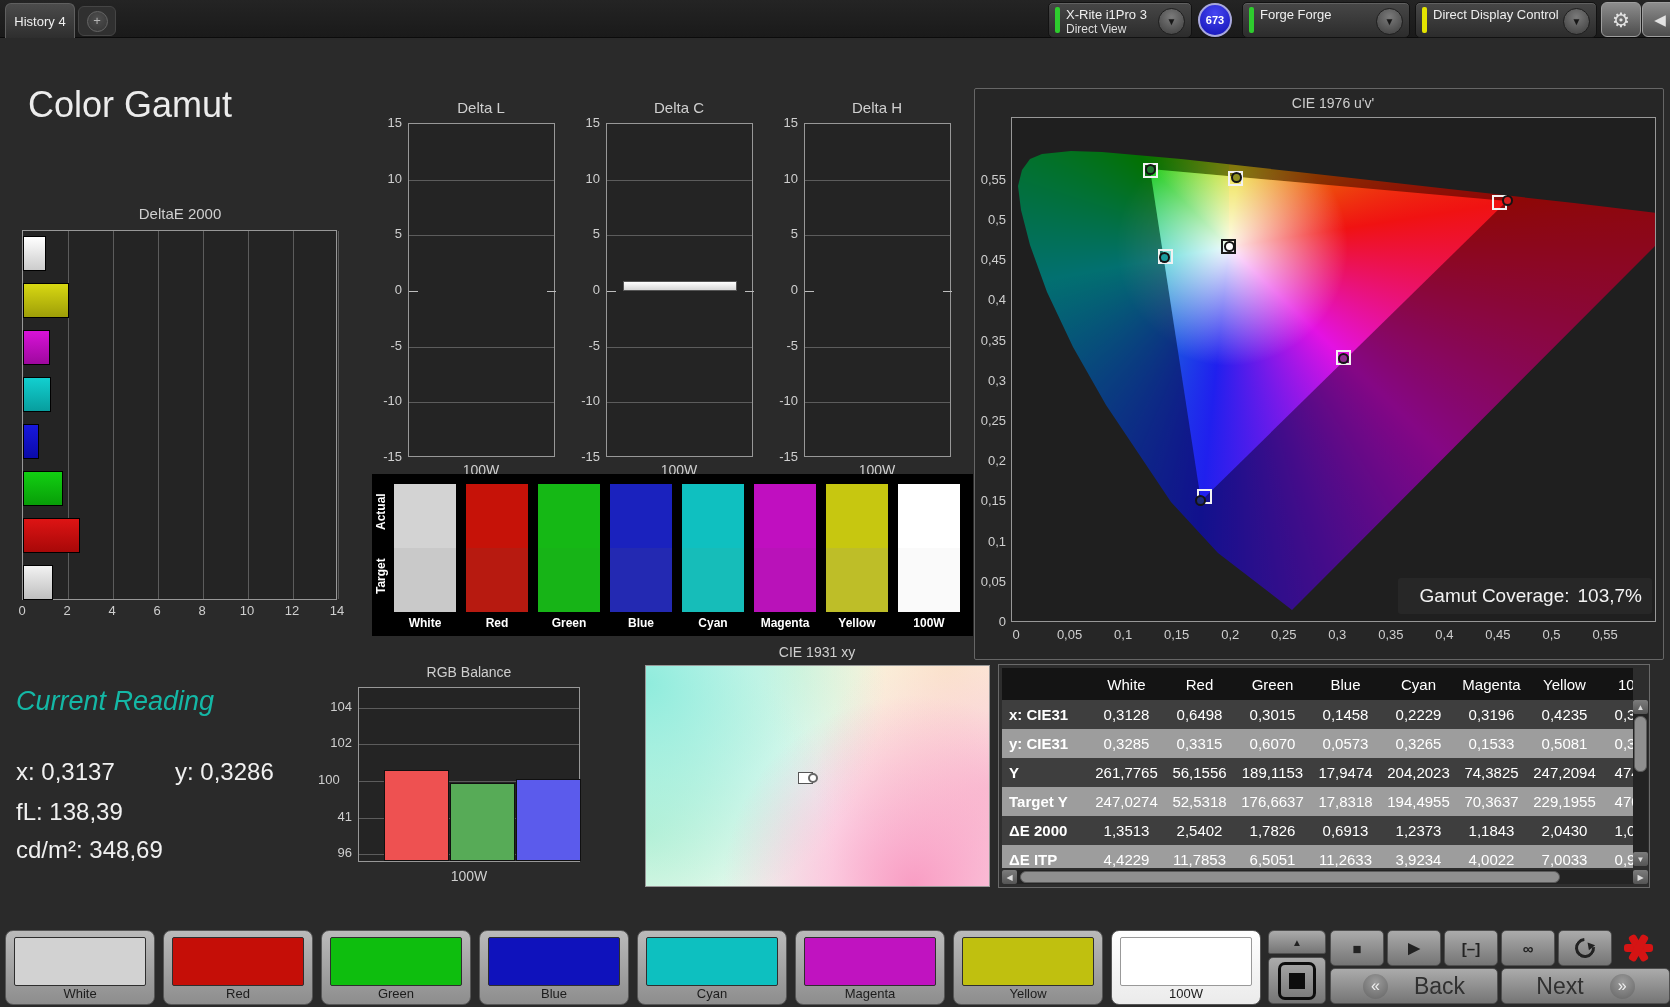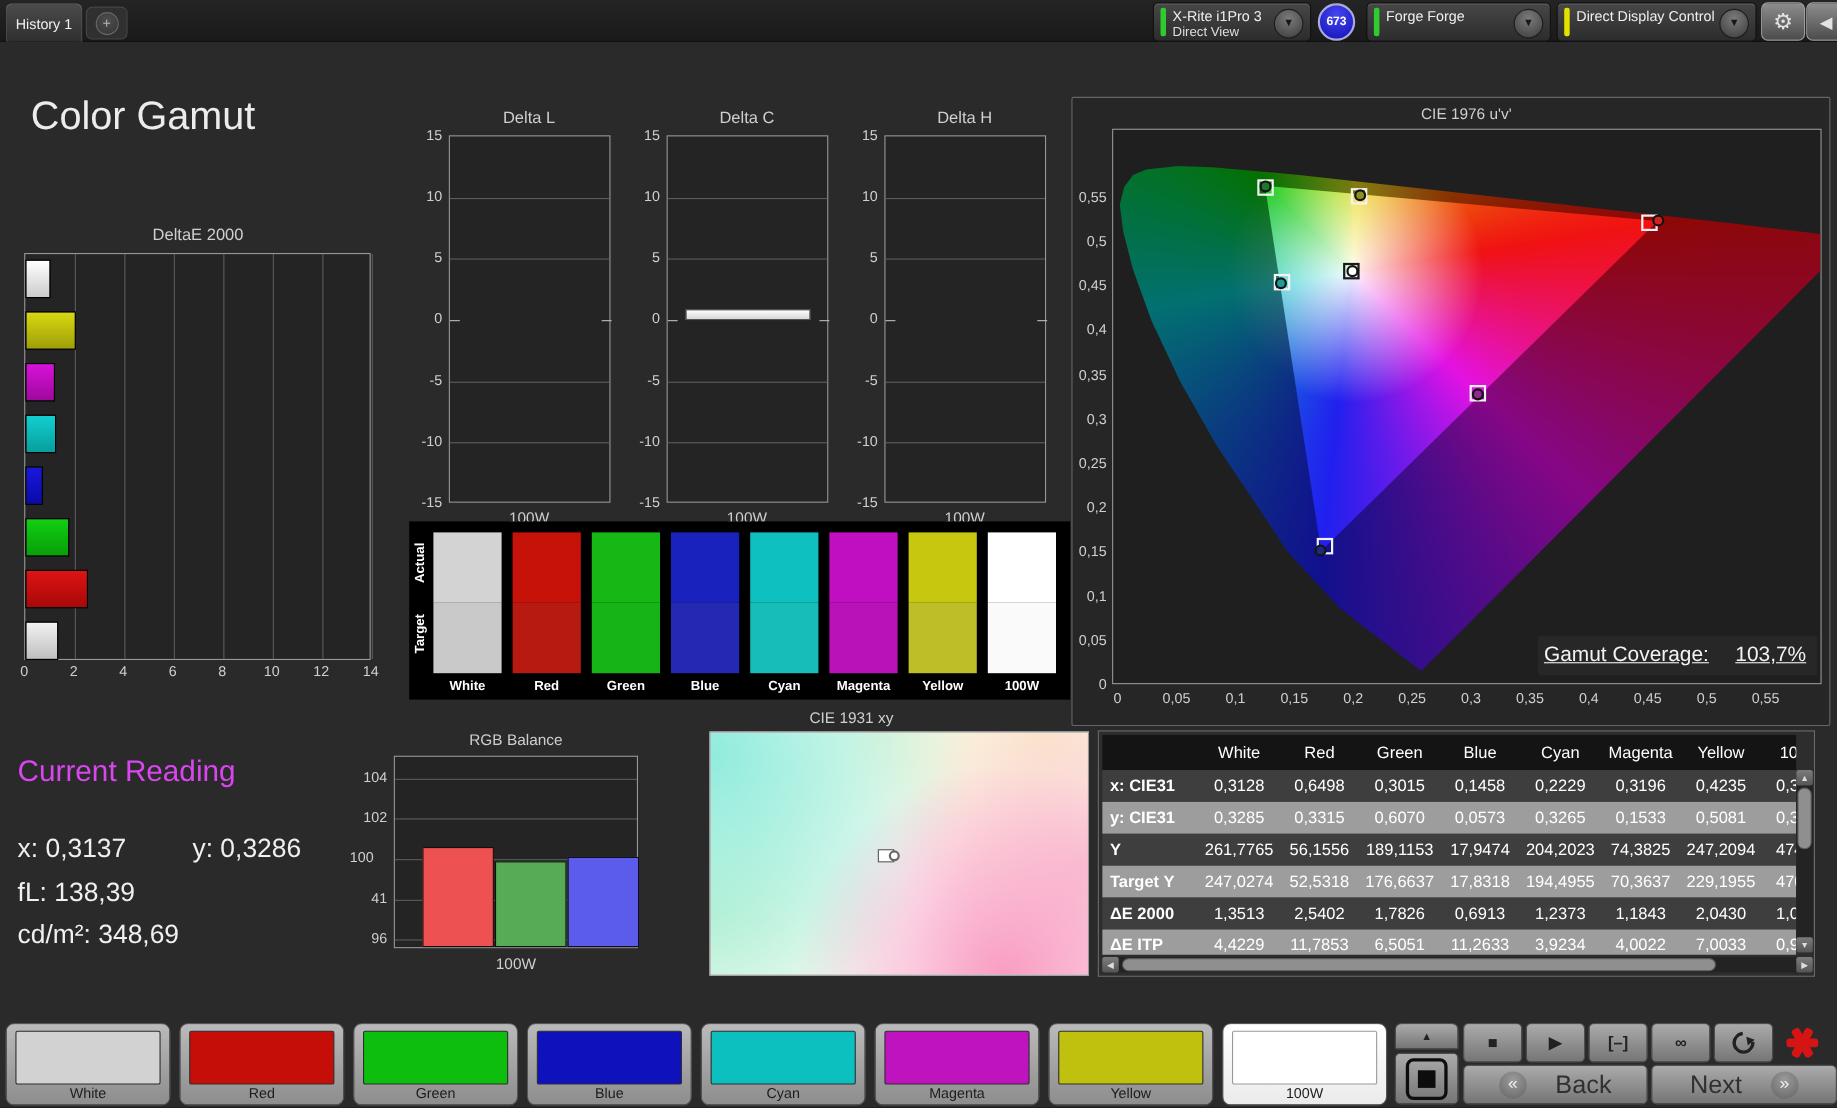--- a/index.html
+++ b/index.html
@@ -35,21 +35,21 @@
   .swT{position:absolute;left:0;width:62px;top:64px;height:64px;}
   .swlbl{position:absolute;left:-6px;width:74px;top:132px;text-align:center;color:#fff;font-size:12px;font-weight:bold;}
   
   #cie-panel{position:absolute;left:974px;top:88px;width:688px;height:570px;border:1px solid #666;border-radius:2px;background:#262626;}
   #cie-plot{left:1011px;top:117px;width:645px;height:505px;background:#1f1f1f;overflow:hidden;}
   .shoe{position:absolute;inset:0;background:radial-gradient(circle 150px at 217px 129px,rgba(255,255,255,.55),rgba(255,255,255,0) 75%),conic-gradient(from 0deg at 217px 129px,#e8d400 7deg,#f01212 81deg,#e312e3 134deg,#2020ee 186deg,#12c8c8 260deg,#12c812 315deg,#9ed800 348deg,#e8d400 367deg);clip-path:polygon(30px 36px,59px 33px,90px 34px,169px 41px,286px 54px,437px 71px,562px 85px,645px 95px,645px 126px,280px 492px,206px 435px,159px 384px,94px 287px,61px 229px,35px 174px,18px 127px,9px 92px,6px 68px,10px 52px,18px 41px);}
   .shoe.dim{filter:brightness(.55) saturate(1.1);}
   .shoe.vivid{background:radial-gradient(circle 165px at 217px 129px,rgba(255,255,255,.95),rgba(255,255,255,0) 72%),conic-gradient(from 0deg at 217px 129px,#e8d400 7deg,#f01212 81deg,#e312e3 134deg,#2020ee 186deg,#12c8c8 260deg,#12c812 315deg,#9ed800 348deg,#e8d400 367deg);clip-path:polygon(138px 51px,495px 83px,189px 383px);}
   .mk-sq{position:absolute;width:15px;height:15px;border:2px solid #f2f2f2;box-sizing:border-box;}
   .mk-ci{position:absolute;width:11px;height:11px;border:2px solid #141414;border-radius:50%;box-sizing:border-box;}
-  #coverage-box{position:absolute;left:1398px;top:578px;width:254px;height:36px;background:rgba(40,40,40,.92);border-radius:3px;display:flex;align-items:center;justify-content:flex-end;gap:24px;padding-right:10px;box-sizing:border-box;color:#f2f2f2;font-size:19px;text-decoration:underline;}
+  #coverage-box{position:absolute;left:1398px;top:578px;width:254px;height:36px;background:rgba(40,40,40,.92);border-radius:3px;display:flex;align-items:center;justify-content:flex-end;gap:8px;padding-right:10px;box-sizing:border-box;color:#f2f2f2;font-size:19px;}
   
   .cr{position:absolute;color:#f0f0f0;font-size:24px;white-space:nowrap;}
   
   #xy-plot{left:645px;top:665px;width:345px;height:222px;background:
     radial-gradient(circle at 78% 100%,rgba(248,148,190,.9),rgba(248,148,190,0) 55%),
     radial-gradient(circle at 100% 55%,rgba(250,195,214,.85),rgba(250,195,214,0) 48%),
     radial-gradient(circle at 0% 8%,rgba(138,235,219,.95),rgba(138,235,219,0) 60%),
     radial-gradient(circle at 0% 75%,rgba(188,240,203,.8),rgba(188,240,203,0) 50%),
     radial-gradient(circle at 88% 0%,rgba(250,234,198,.95),rgba(250,234,198,0) 50%),
     radial-gradient(circle at 45% 0%,rgba(236,250,226,.9),rgba(236,250,226,0) 42%),#ffffff;}
@@ -78,21 +78,21 @@
   .ast{position:absolute;left:6px;top:16px;width:29px;height:8px;background:#d51414;border-radius:3px;}
   #pattern-ic{width:32px;height:32px;border:3px solid #0d0d0d;border-radius:7px;display:flex;align-items:center;justify-content:center;}
   #pattern-ic div{width:16px;height:16px;background:#0d0d0d;}
 </style>
 </head>
 <body>
 
 <div id="app">
 
   <div id="topbar">
-    <div class="tab">History 1</div>
+    <div class="tab">History 4</div>
     <div class="addtab">
         <span>+</span>
       </div>
 
     <div class="ddl" style="left:1048px;width:142px;">
       <div class="stripe" style="background:#2ecc2e;"></div>
       <div class="t1">X-Rite i1Pro 3</div>
       <div class="t2">Direct View</div>
       <div class="chev">▼</div>
     </div>
@@ -297,21 +297,21 @@
       <div class="tick abs" style="left: 1444.4px; top: 627px; transform: translateX(-50%);">0,4</div>
       <div class="tick abs" style="left: 1497.95px; top: 627px; transform: translateX(-50%);">0,45</div>
       <div class="tick abs" style="left: 1551.5px; top: 627px; transform: translateX(-50%);">0,5</div>
       <div class="tick abs" style="left: 1605.05px; top: 627px; transform: translateX(-50%);">0,55</div>
     </div>
   <div id="coverage-box">
     <span>Gamut Coverage:</span>
     <span>103,7%</span>
   </div>
 
-  <div class="cr" style="left:16px;top:686px;font-size:27px;color:#d946ef;">Current Reading</div>
+  <div class="cr" style="left:16px;top:686px;font-size:27px;color:#14b8a6;font-style:italic;">Current Reading</div>
   <div class="cr" style="left:16px;top:758px;">x: 0,3137</div>
   <div class="cr" style="left:175px;top:758px;">y: 0,3286</div>
   <div class="cr" style="left:16px;top:798px;">fL: 138,39</div>
   <div class="cr" style="left:16px;top:836px;">cd/m²: 348,69</div>
 
   <div class="ctitle" style="left:469px;top:664px;font-size:14px;text-align:center;">RGB Balance</div>
   <div id="rgb-plot" class="plot" style="left:358px;top:687px;width:222px;height:175px;">
       <div class="gridh" style="top: 19.8px;"></div>
       <div class="gridh" style="top: 56.4px;"></div>
       <div class="gridh" style="top: 93px;"></div>
@@ -323,21 +323,21 @@
     </div>
   <div id="rgb-extras">
       <div class="tick abs" style="left: 318px; width: 34px; text-align: right; top: 698.8px;">104</div>
       <div class="tick abs" style="left: 318px; width: 34px; text-align: right; top: 735.4px;">102</div>
       <div class="tick abs" style="left: 318px; width: 34px; text-align: left; top: 772px;">100</div>
       <div class="tick abs" style="left: 318px; width: 34px; text-align: right; top: 808.6px;">41</div>
       <div class="tick abs" style="left: 318px; width: 34px; text-align: right; top: 845.2px;">96</div>
       <div class="tick abs" style="left: 469px; top: 868px; transform: translateX(-50%); font-size: 14px;">100W</div>
     </div>
 
-  <div class="ctitle" style="left:774px;top:644px;font-size:14px;">CIE 1931 xy</div>
+  <div class="ctitle" style="left:817px;top:644px;font-size:14px;">CIE 1931 xy</div>
   <div id="xy-plot" class="plot abs">
       <div class="abs" style="left: 152.361px; top: 106.036px; width: 15px; height: 12px; background: rgb(255, 255, 255); border: 1.5px solid rgb(85, 85, 85); box-sizing: border-box;"></div>
       <div class="abs" style="left: 162.361px; top: 107.036px; width: 10px; height: 10px; border-radius: 50%; background: rgb(255, 255, 255); border: 2px solid rgb(102, 102, 102); box-sizing: border-box;"></div>
     </div>
 
   <div id="table-panel">
     <div id="table-grid">
         <div class="trow hdr">
           <div class="tcell lbl"></div>
           <div class="tcell">White</div>

